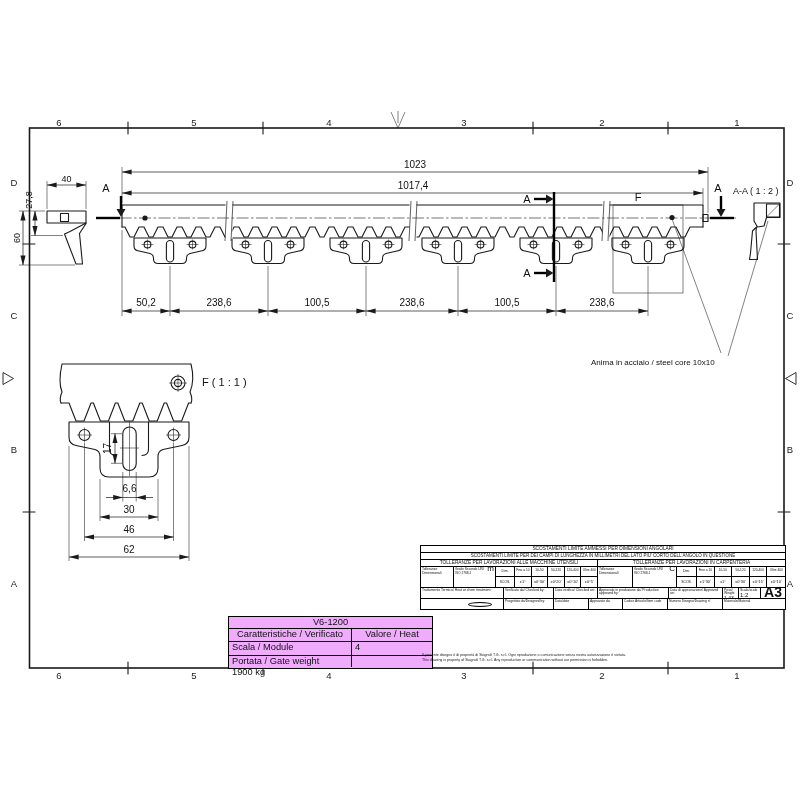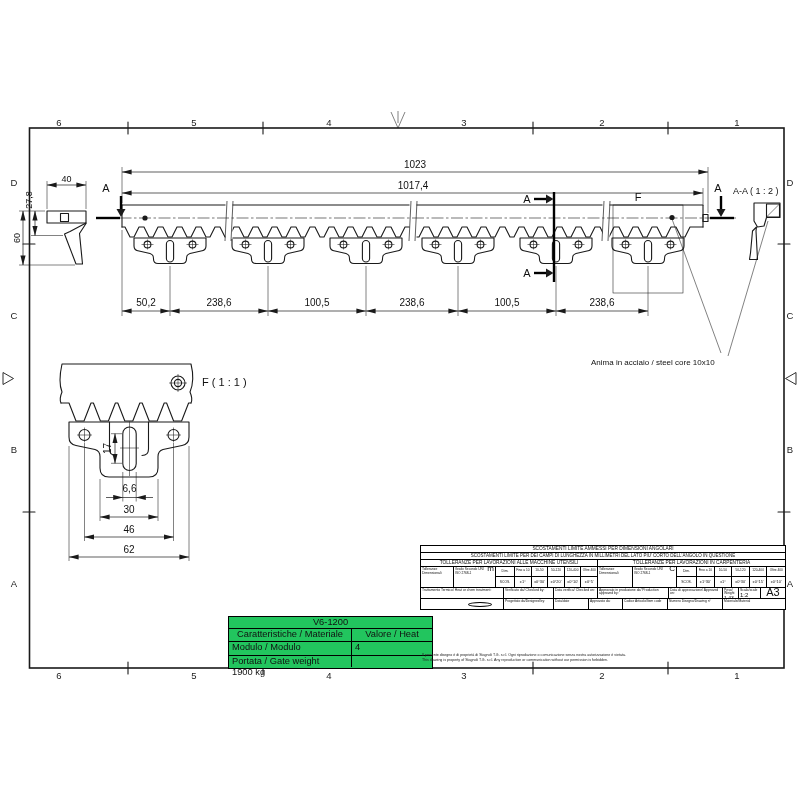--- a/index.html
+++ b/index.html
@@ -14,21 +14,21 @@
   .cl{fill:none;stroke:#1a1a1a;stroke-width:0.6;stroke-dasharray:12 2.5 2.5 2.5;}
   .dt{font-size:10px;text-anchor:middle;}
   .dts{font-size:9px;text-anchor:middle;}
   .sec{font-size:11px;text-anchor:middle;}
   .frm{font-size:9.5px;text-anchor:middle;fill:#222;}
   .wht{fill:#fff;stroke:none;}
   .blk{fill:#1a1a1a;stroke:none;}
   .hollow{fill:#fff;stroke:#1a1a1a;stroke-width:0.9;}
 
   
-  .props{position:absolute;left:228px;top:616px;width:203px;border:1.2px solid #000;background:#22c55e;font-size:9.3px;line-height:11px;}
+  .props{position:absolute;left:228px;top:616px;width:203px;border:1.2px solid #000;background:#f0abfc;font-size:9.3px;line-height:11px;}
   .p-title{height:11px;border-bottom:1px solid #000;text-align:center;}
   .p-row{display:flex;height:12.3px;border-bottom:1px solid #000;}
   .p-row:last-child{border-bottom:none;flex-direction:column;}
   .p-c1{width:123px;border-right:1px solid #000;padding-left:3px;box-sizing:border-box;}
   .p-c2{flex:1;padding-left:3px;}
   .p-head .p-c1,.p-head .p-c2{text-align:center;padding-left:0;}
 
   
   .tb{position:absolute;left:420px;top:545px;width:364px;height:63px;border:1px solid #000;background:#fff;box-sizing:content-box;}
   .tb *{box-sizing:border-box;}
@@ -54,21 +54,21 @@
   .rangecol>div:first-child{height:10px;border-bottom:1px solid #000;font-size:3.2px;text-align:center;line-height:4px;padding-top:1px;}
   .rangecol>div:last-child{flex:1;font-size:3.9px;text-align:center;line-height:10px;}
   .tb-r5{height:11px;font-size:3.4px;line-height:3.8px;}
   .tb-r5>div{border-right:1px solid #000;padding:0.5px 1px;}
   .tb-r5>div:last-child{border-right:none;}
   .tb-r6{height:10px;font-size:3.3px;line-height:3.7px;border-bottom:none;}
   .tb-r6>div{border-right:1px solid #000;padding:0.5px 1px;}
   .tb-r6>div:last-child{border-right:none;}
   .weightval{font-size:5px;line-height:5.5px;}
   .scaleval{font-size:6px;line-height:6px;}
-  .a3cell{display:flex;justify-content:center;align-items:center;font-size:11px;}
+  .a3cell{display:flex;justify-content:center;align-items:center;font-size:14px;font-weight:bold;}
   .logo-ellipse{width:24px;height:5px;border:1px solid #000;border-radius:50%;margin:2px auto 0 46px;}
 
   .disclaimer{position:absolute;left:422px;top:653px;width:280px;font-size:3.6px;line-height:4.6px;color:#222;}
 </style>
 </head>
 <body>
 
 <div class="canvas">
 <svg width="800" height="800" viewBox="0 0 800 800">
   <defs>
@@ -254,25 +254,25 @@
 
     <path class="thin" d="M69,446 V561 M189,446 V561"></path>
     <line class="dim" x1="69" y1="557" x2="189" y2="557" marker-start="url(#ah)" marker-end="url(#ah)"></line>
     <text class="dt" x="129" y="553">62</text>
   </g>
 </svg>
 
 <div class="props">
   <div class="p-title">V6-1200</div>
   <div class="p-row p-head">
-    <div class="p-c1">Caratteristiche / Materiale</div>
+    <div class="p-c1">Caratteristiche / Verificato</div>
     <div class="p-c2">Valore / Heat</div>
   </div>
   <div class="p-row">
-    <div class="p-c1">Modulo / Modulo</div>
+    <div class="p-c1">Scala / Module</div>
     <div class="p-c2">4</div>
   </div>
   <div class="p-row">
     <div class="p-c1">Portata / Gate weight</div>
     <div class="p-c2">1900 kg</div>
   </div>
 </div>
 
 <div class="tb">
   <div class="tb-row tb-r1 tb-cent">SCOSTAMENTI LIMITE AMMESSI PER DIMENSIONI ANGOLARI</div>

